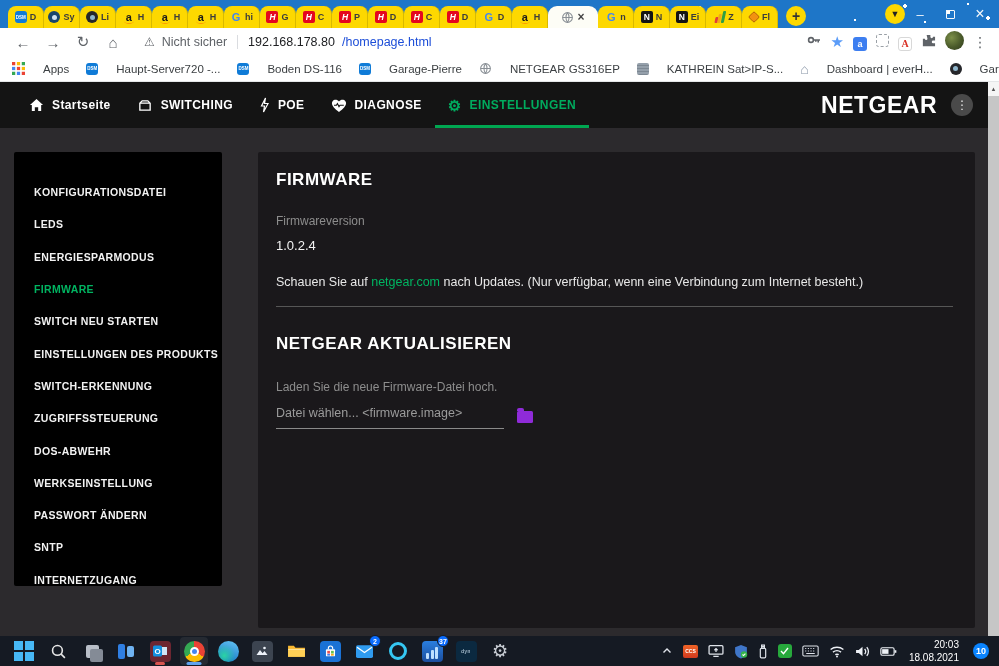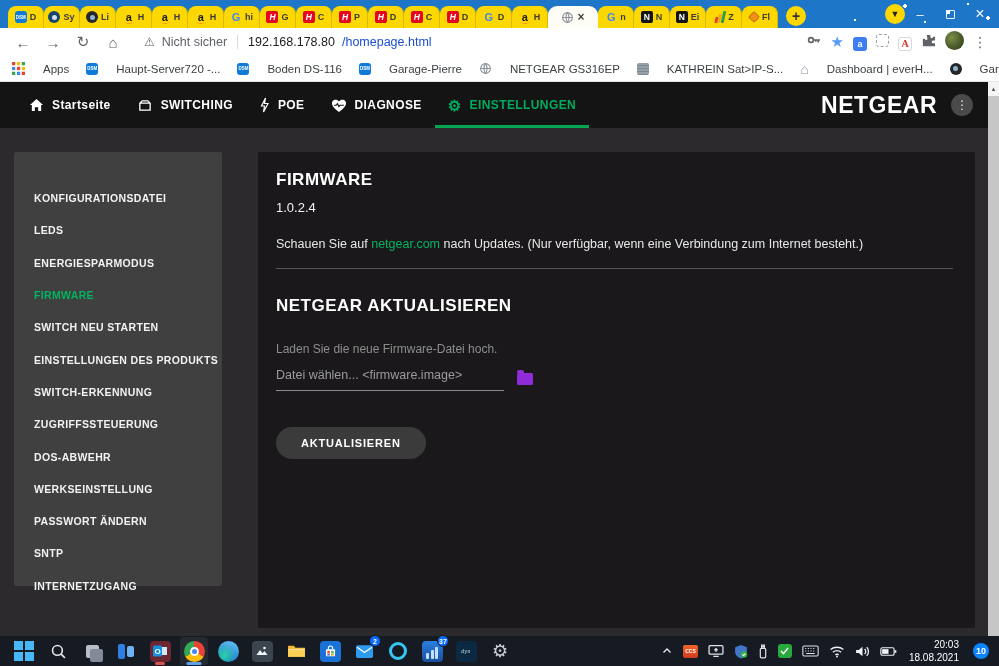--- a/index.html
+++ b/index.html
@@ -100,22 +100,22 @@
     padding-top:3px;}
   .navitem.active { color:#00ab5e; border-bottom-color:#00a651;}
   .glyph.gear { font-size:15px; line-height:1;}
   .glyph.gear.green { color:#00ab5e; }
   .brand { margin-left:auto; display:flex; align-items:center; color:#fff; font-weight:bold;
     font-size:23px; letter-spacing:.5px; }
   .navkebab { width:22px; height:22px; border-radius:50%; background:#4a4a4a; color:#e8e8e8;
     display:flex; align-items:center; justify-content:center; font-size:12px; align-self:center;
     margin:0 26px 0 14px;}
 
-  .sidebar { position:absolute; left:14px; top:70px; width:208px; height:434px; background:#404040;
-    border-radius:2px; padding-top:30px;text-align:right;}
+  .sidebar { position:absolute; left:14px; top:70px; width:208px; height:434px; background:#000000;
+    border-radius:2px; padding-top:24px;text-align:right;}
   .sideitem { height:32.3px; display:flex; align-items:center; padding-left:20px; color:#f2f2f2;
     font-size:10.5px; font-weight:bold; letter-spacing:.35px; cursor:default;}
   .sideitem.active { color:#00b461; }
 
   .main { position:absolute; left:258px; top:70px; width:717px; height:476px; background:#1a181b;
     border-radius:2px; padding:18px 22px 0 18px;}
   .h1 { color:#fff; font-size:17px; font-weight:bold; letter-spacing:.5px; }
   .fieldlabel { color:#8d8d8d; font-size:12px; margin-top:24px;}
   .fieldvalue { color:#f2f2f2; font-size:13px; margin-top:10px;}
   .hint { color:#e8e8e8; font-size:12.5px; margin-top:22px;}
@@ -517,31 +517,31 @@
         <div class="sideitem">ZUGRIFFSSTEUERUNG</div>
         <div class="sideitem">DOS-ABWEHR</div>
         <div class="sideitem">WERKSEINSTELLUNG</div>
         <div class="sideitem">PASSWORT ÄNDERN</div>
         <div class="sideitem">SNTP</div>
         <div class="sideitem">INTERNETZUGANG</div>
       </div>
 
     <div class="main">
       <div class="h1">FIRMWARE</div>
+      <div class="fieldlabel">Firmwareversion</div>
       <div class="fieldvalue">1.0.2.4</div>
       <div class="hint"><span>Schauen Sie auf </span><a href="#">netgear.com</a><span> nach Updates. (Nur verfügbar, wenn eine Verbindung zum Internet besteht.)</span></div>
       <hr class="divider">
 
       <div class="h1 second">NETGEAR AKTUALISIEREN</div>
       <div class="uploadhint">Laden Sie die neue Firmware-Datei hoch.</div>
       <div class="filerow">
         <div class="fileinput">Datei wählen... &lt;firmware.image&gt;</div>
         <div class="folder"></div>
       </div>
-      <button class="updatebtn">AKTUALISIEREN</button>
     </div>
 
     <div class="scrollv">
       <div class="sbtn">▲</div>
     </div>
   </div>
 
   <div class="taskbar">
     <div style="display:flex;align-items:center;gap:6px;" id="taskbar-left">
         <div class="tbwrap">

